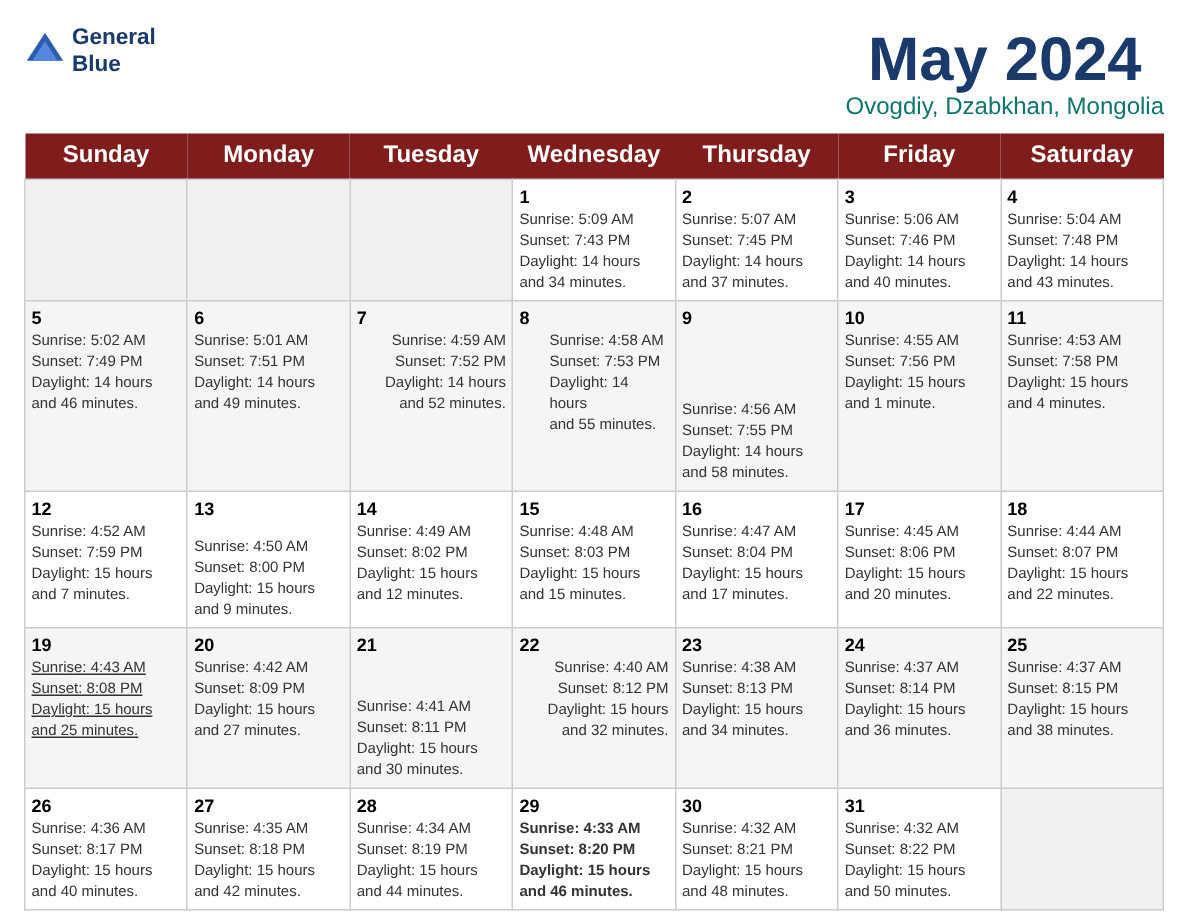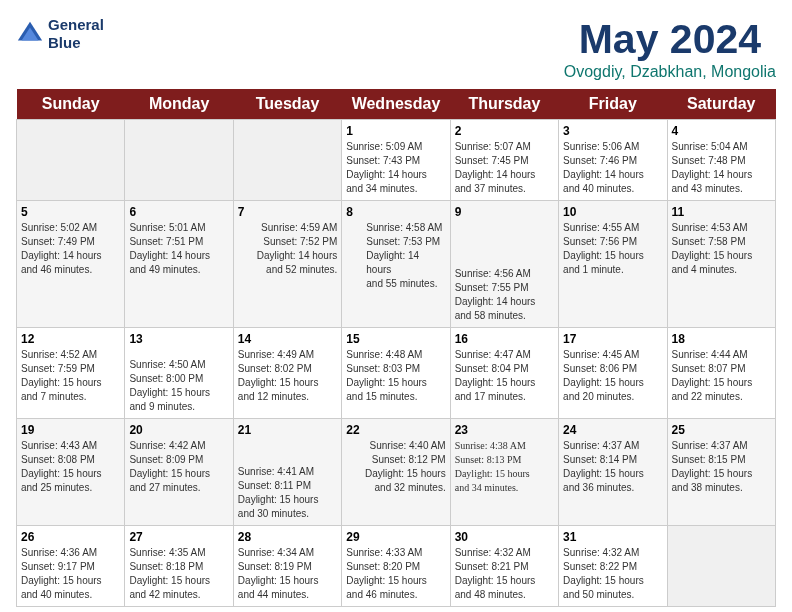--- a/index.html
+++ b/index.html
@@ -253,21 +253,21 @@
           <span class="day-number">18</span>
           <div class="day-info" style="white-space: pre-line;">Sunrise: 4:44 AM
 Sunset: 8:07 PM
 Daylight: 15 hours
 and 22 minutes.</div>
         </td>
       </tr>
       <tr>
         <td>
           <span class="day-number">19</span>
-          <div class="day-info" style="white-space: pre-line;">Sunrise: 4:43 AM
+          <div class="day-info" style="white-space: pre-line; text-decoration: underline;">Sunrise: 4:43 AM
 Sunset: 8:08 PM
 Daylight: 15 hours
 and 25 minutes.</div>
         </td>
         <td>
           <span class="day-number">20</span>
           <div class="day-info" style="white-space: pre-line;">Sunrise: 4:42 AM
 Sunset: 8:09 PM
 Daylight: 15 hours
 and 27 minutes.</div>
@@ -281,21 +281,21 @@
         </td>
         <td>
           <span class="day-number">22</span>
           <div class="day-info" style="white-space: pre-line; text-align: right;">Sunrise: 4:40 AM
 Sunset: 8:12 PM
 Daylight: 15 hours
 and 32 minutes.</div>
         </td>
         <td>
           <span class="day-number">23</span>
-          <div class="day-info" style="white-space: pre-line; font-family: Liberation Serif, serif;">Sunrise: 4:38 AM
+          <div class="day-info" style="white-space: pre-line;">Sunrise: 4:38 AM
 Sunset: 8:13 PM
 Daylight: 15 hours
 and 34 minutes.</div>
         </td>
         <td>
           <span class="day-number">24</span>
           <div class="day-info" style="white-space: pre-line;">Sunrise: 4:37 AM
 Sunset: 8:14 PM
 Daylight: 15 hours
 and 36 minutes.</div>
@@ -305,41 +305,41 @@
           <div class="day-info" style="white-space: pre-line;">Sunrise: 4:37 AM
 Sunset: 8:15 PM
 Daylight: 15 hours
 and 38 minutes.</div>
         </td>
       </tr>
       <tr>
         <td>
           <span class="day-number">26</span>
           <div class="day-info" style="white-space: pre-line;">Sunrise: 4:36 AM
-Sunset: 9:17 PM
+Sunset: 8:17 PM
 Daylight: 15 hours
 and 40 minutes.</div>
         </td>
         <td>
           <span class="day-number">27</span>
           <div class="day-info" style="white-space: pre-line;">Sunrise: 4:35 AM
 Sunset: 8:18 PM
 Daylight: 15 hours
 and 42 minutes.</div>
         </td>
         <td>
           <span class="day-number">28</span>
           <div class="day-info" style="white-space: pre-line;">Sunrise: 4:34 AM
 Sunset: 8:19 PM
 Daylight: 15 hours
 and 44 minutes.</div>
         </td>
         <td>
           <span class="day-number">29</span>
-          <div class="day-info" style="white-space: pre-line;">Sunrise: 4:33 AM
+          <div class="day-info" style="white-space: pre-line; font-weight: bold;">Sunrise: 4:33 AM
 Sunset: 8:20 PM
 Daylight: 15 hours
 and 46 minutes.</div>
         </td>
         <td>
           <span class="day-number">30</span>
           <div class="day-info" style="white-space: pre-line;">Sunrise: 4:32 AM
 Sunset: 8:21 PM
 Daylight: 15 hours
 and 48 minutes.</div>

